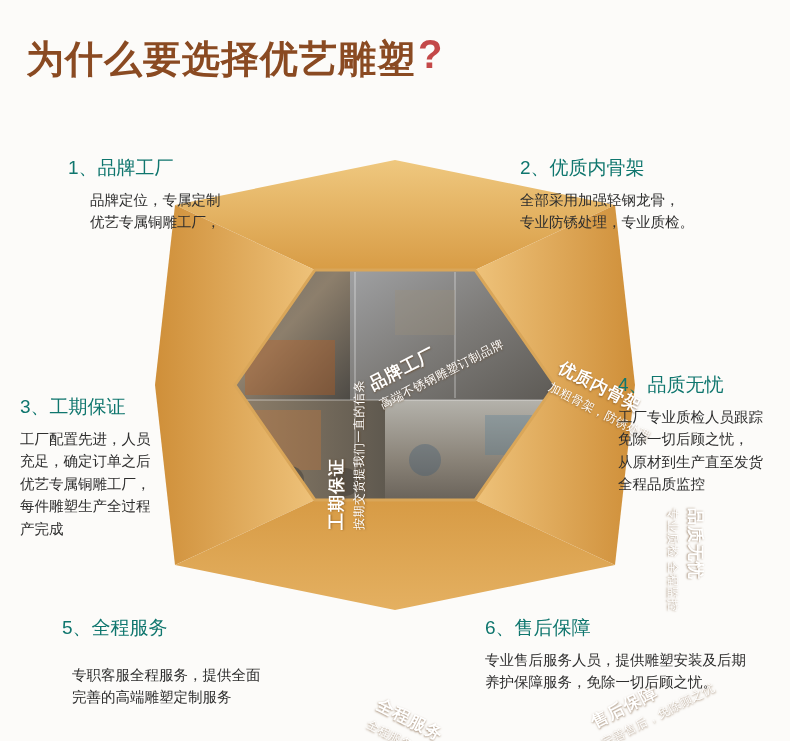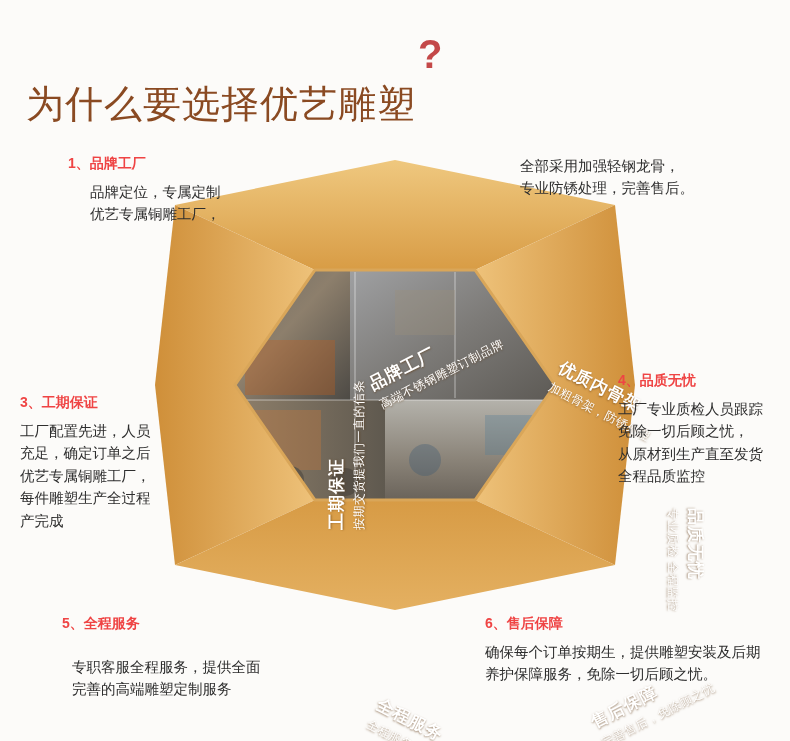--- a/index.html
+++ b/index.html
@@ -25,26 +25,25 @@
   
   .title-wrap {
     position: absolute;
     left: 26px;
     top: 40px;
     display: flex;
     align-items: flex-start;
   }
   .title-text {
     font-size: 38px;
-    font-weight: normal;
+    font-weight: bold;
     color: #8a4a22;
     letter-spacing: 1px;
     line-height: 1;
     font-family: "Liberation Sans", sans-serif;
-    margin-top: 45px;
   }
   .title-q {
     font-size: 40px;
     font-weight: bold;
     color: #c44848;
     margin-left: 2px;
     line-height: 1;
     position: relative;
     top: -6px;
   }
@@ -86,23 +85,23 @@
   #pl-0 { left: 210px; top: 215px; transform: rotate(-27deg); transform-origin: left top; text-align: left; }
   #pl-1 { left: 410px; top: 196px; transform: rotate(27deg); transform-origin: left top; text-align: left; }
   #pl-2 { left: 170px; top: 370px; transform: rotate(-90deg); transform-origin: left top; text-align: left; }
   #pl-3 { left: 552px; top: 348px; transform: rotate(90deg); transform-origin: left top; text-align: left; }
   #pl-4 { left: 228px; top: 533px; transform: rotate(27deg); transform-origin: left top; text-align: left; }
   #pl-5 { left: 432px; top: 553px; transform: rotate(-27deg); transform-origin: left top; text-align: left; }
 
   
   .callout { position: absolute; }
   .callout .c-head {
-    font-size: 14px;
-    font-weight: bold;
-    color: #ef4444;
+    font-size: 19px;
+    font-weight: normal;
+    color: #0f766e;
     margin-bottom: 8px;
     white-space: nowrap;
   }
   .callout .c-body {
     font-size: 14.5px;
     color: #2e2e2e;
     line-height: 1.55;
   }
   .callout .c-body div { white-space: nowrap; }
 
@@ -237,23 +236,26 @@
     <div class="c-head">
       <span>1、</span><span>品牌工厂</span>
     </div>
     <div class="c-body">
       <div>品牌定位，专属定制</div>
       <div>优艺专属铜雕工厂，</div>
     </div>
   </div>
 
   <div class="callout" id="co-1">
+    <div class="c-head">
+      <span>2、</span><span>优质内骨架</span>
+    </div>
     <div class="c-body">
       <div>全部采用加强轻钢龙骨，</div>
-      <div>专业防锈处理，完善售后。</div>
+      <div>专业防锈处理，专业质检。</div>
     </div>
   </div>
 
   <div class="callout" id="co-2">
     <div class="c-head">
       <span>3、</span><span>工期保证</span>
     </div>
     <div class="c-body">
       <div>工厂配置先进，人员</div>
       <div>充足，确定订单之后</div>
@@ -283,18 +285,18 @@
       <div>专职客服全程服务，提供全面</div>
       <div>完善的高端雕塑定制服务</div>
     </div>
   </div>
 
   <div class="callout" id="co-5">
     <div class="c-head">
       <span>6、</span><span>售后保障</span>
     </div>
     <div class="c-body">
-      <div>确保每个订单按期生，提供雕塑安装及后期</div>
+      <div>专业售后服务人员，提供雕塑安装及后期</div>
       <div>养护保障服务，免除一切后顾之忧。</div>
     </div>
   </div>
 
 </div>
 
 </body></html>

